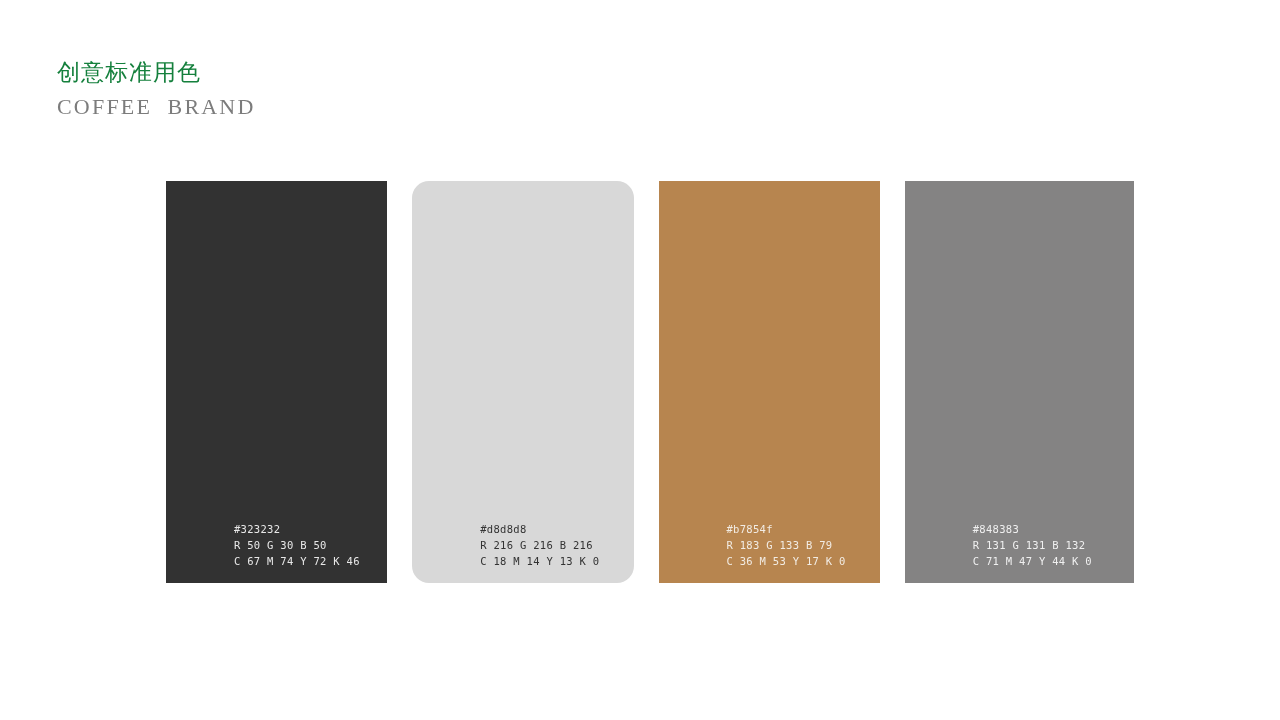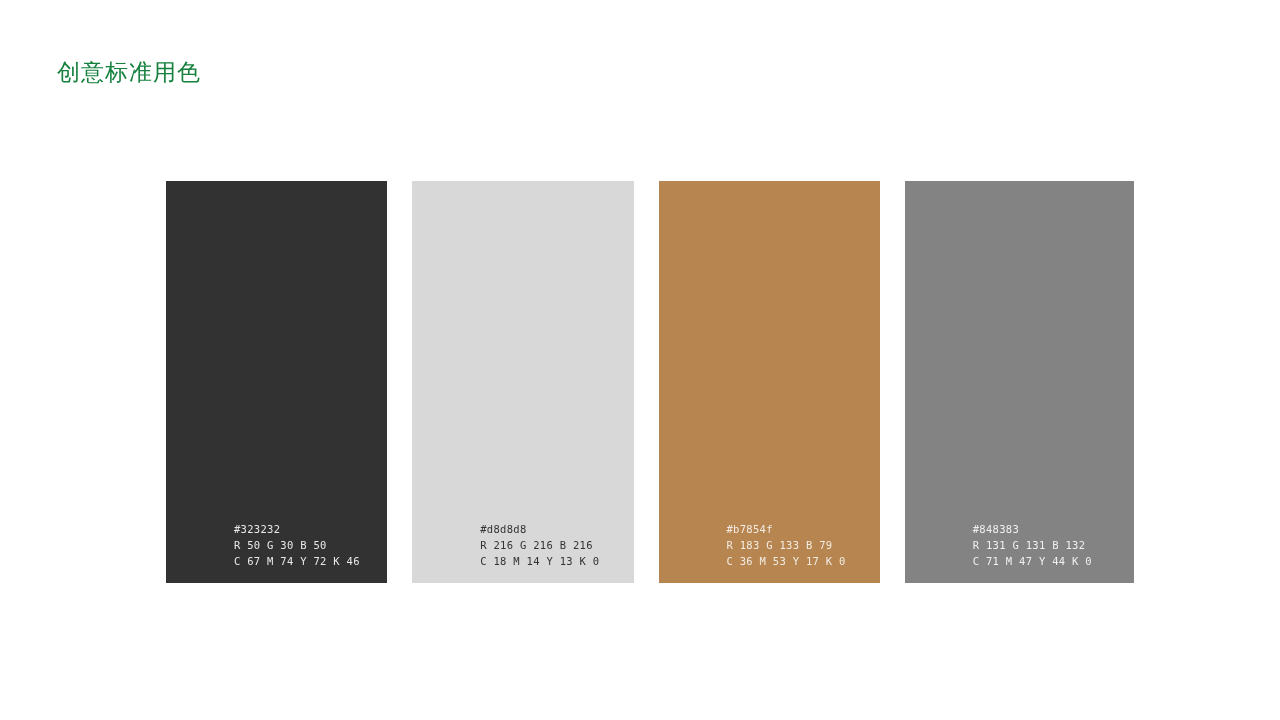--- a/index.html
+++ b/index.html
@@ -72,33 +72,34 @@
   .swatch-rgb,
   .swatch-cmyk {
     display: block;
   }
 </style>
 </head>
 <body style="background: rgb(255, 255, 255);">
 
 <div id="header">
   <div id="title-cn" style="color: #15803d; font-family: Liberation Serif, serif;">创意标准用色</div>
+  <div id="title-en" style="color: rgb(124, 124, 124);">COFFEE  BRAND</div>
 </div>
 
 <div id="palette">
 
   <div class="swatch" style="background: rgb(50, 50, 50);">
     <div class="swatch-info" style="color: rgb(232, 232, 232);">
       <span class="swatch-hex">#323232</span>
       <span class="swatch-rgb">R 50 G 30 B 50</span>
       <span class="swatch-cmyk">C 67 M 74 Y 72 K 46</span>
     </div>
   </div>
 
-  <div class="swatch" style="background: rgb(216, 216, 216);">
+  <div class="swatch" style="background: rgb(216, 216, 216); border-radius: 17px;">
     <div class="swatch-info" style="color: rgb(51, 51, 51);">
       <span class="swatch-hex">#d8d8d8</span>
       <span class="swatch-rgb">R 216 G 216 B 216</span>
       <span class="swatch-cmyk">C 18 M 14 Y 13 K 0</span>
     </div>
   </div>
 
   <div class="swatch" style="background: rgb(183, 133, 79);">
     <div class="swatch-info" style="color: rgb(242, 236, 228);">
       <span class="swatch-hex">#b7854f</span>

